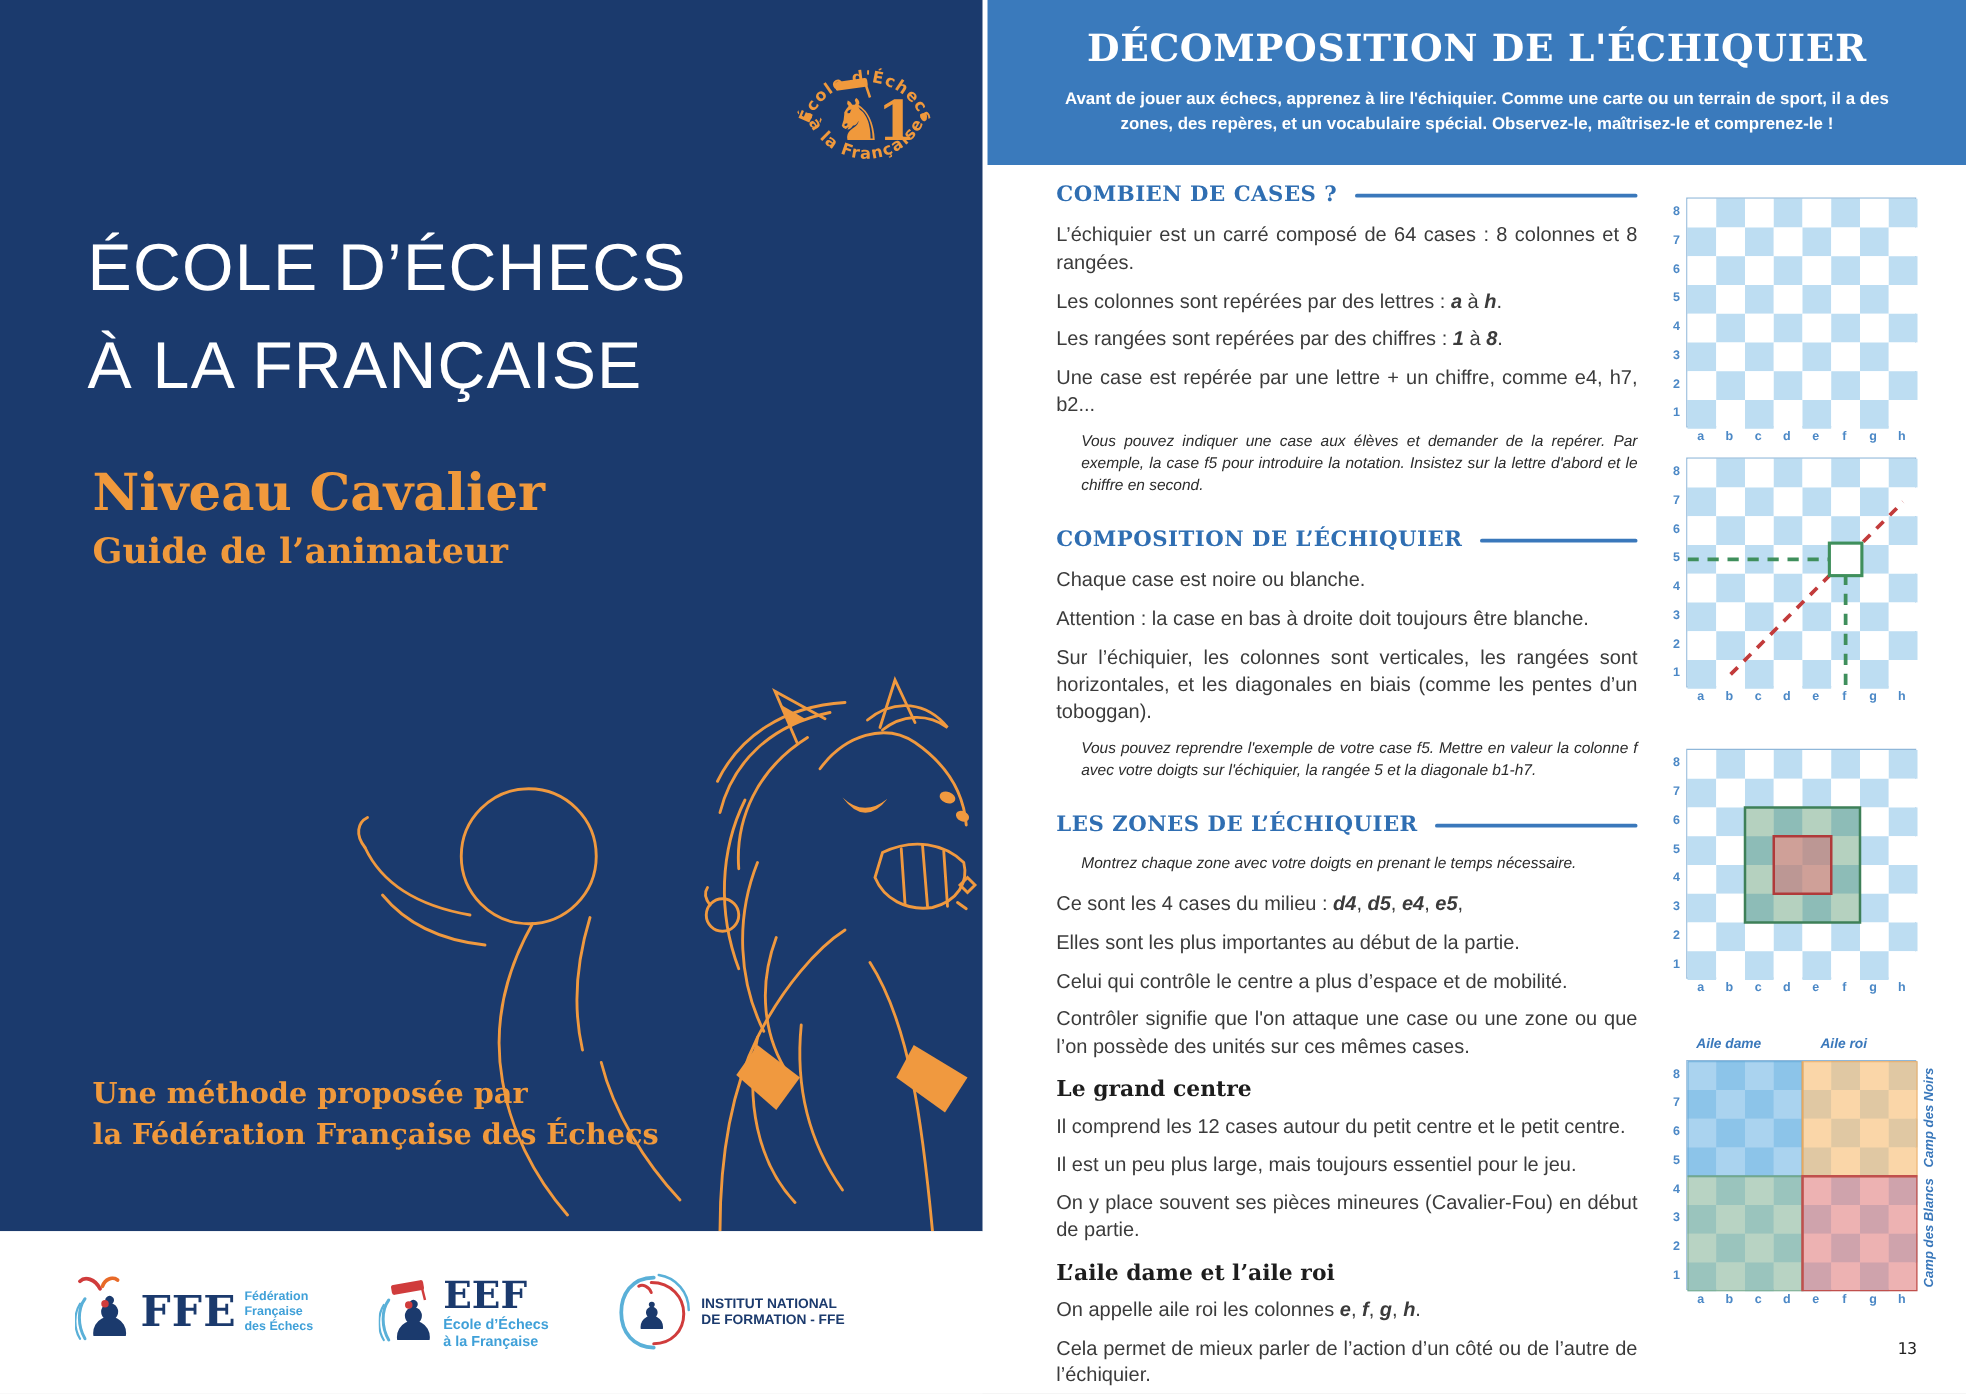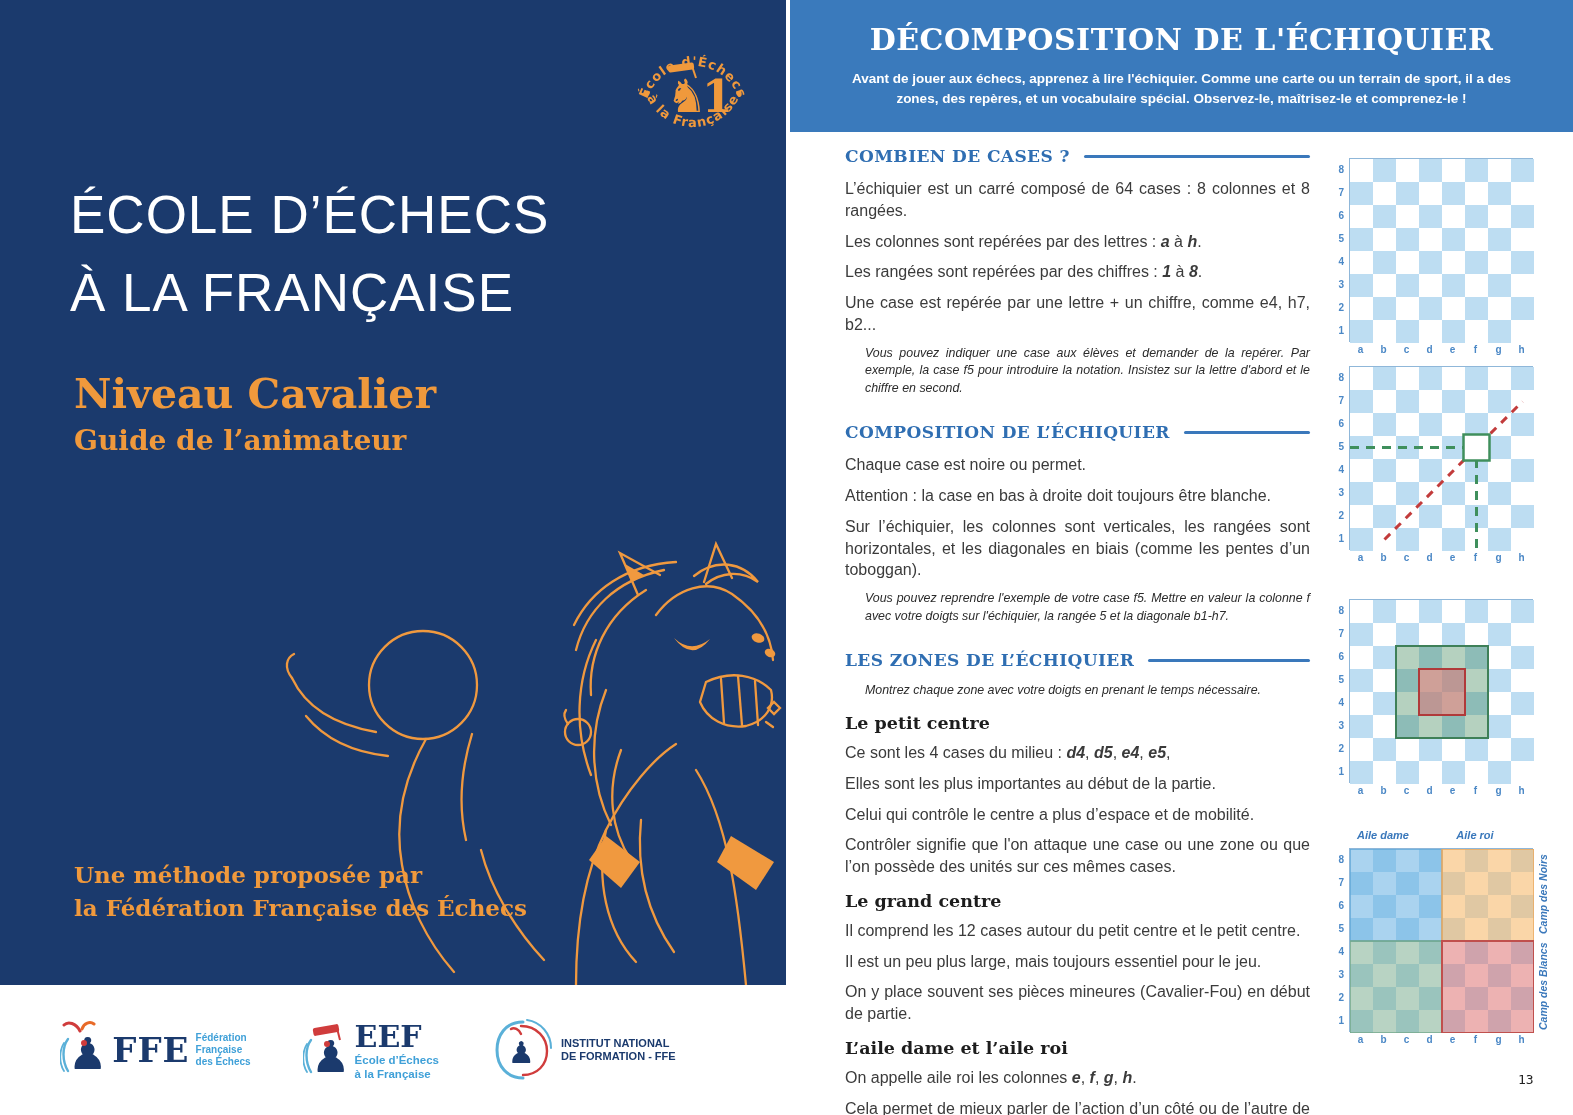--- a/index.html
+++ b/index.html
@@ -252,30 +252,29 @@
       </div>
       <p class="body">L’échiquier est un carré composé de 64 cases : 8 colonnes et 8 rangées.</p>
       <p class="body">Les colonnes sont repérées par des lettres : <b class="bi">a</b> à <b class="bi">h</b>.</p>
       <p class="body">Les rangées sont repérées par des chiffres : <b class="bi">1</b> à <b class="bi">8</b>.</p>
       <p class="body">Une case est repérée par une lettre + un chiffre, comme e4, h7, b2...</p>
       <p class="note">Vous pouvez indiquer une case aux élèves et demander de la repérer. Par exemple, la case f5 pour introduire la notation. Insistez sur la lettre d'abord et le chiffre en second.</p>
       <div class="h2row">
         <span>COMPOSITION DE L’ÉCHIQUIER</span>
         <i class="rule"></i>
       </div>
-      <p class="body">Chaque case est noire ou permet.</p>
+      <p class="body">Chaque case est noire ou blanche.</p>
       <p class="body">Attention : la case en bas à droite doit toujours être blanche.</p>
       <p class="body">Sur l’échiquier, les colonnes sont verticales, les rangées sont horizontales, et les diagonales en biais (comme les pentes d’un toboggan).</p>
       <p class="note">Vous pouvez reprendre l'exemple de votre case f5. Mettre en valeur la colonne f avec votre doigts sur l'échiquier, la rangée 5 et la diagonale b1-h7.</p>
       <div class="h2row">
         <span>LES ZONES DE L’ÉCHIQUIER</span>
         <i class="rule"></i>
       </div>
       <p class="note">Montrez chaque zone avec votre doigts en prenant le temps nécessaire.</p>
-      <h3>Le petit centre</h3>
       <p class="body">Ce sont les 4 cases du milieu : <b class="bi">d4</b>, <b class="bi">d5</b>, <b class="bi">e4</b>, <b class="bi">e5</b>,</p>
       <p class="body">Elles sont les plus importantes au début de la partie.</p>
       <p class="body">Celui qui contrôle le centre a plus d’espace et de mobilité.</p>
       <p class="body">Contrôler signifie que l'on attaque une case ou une zone ou que l’on possède des unités sur ces mêmes cases.</p>
       <h3>Le grand centre</h3>
       <p class="body">Il comprend les 12 cases autour du petit centre et le petit centre.</p>
       <p class="body">Il est un peu plus large, mais toujours essentiel pour le jeu.</p>
       <p class="body">On y place souvent ses pièces mineures (Cavalier-Fou) en début de partie.</p>
       <h3>L’aile dame et l’aile roi</h3>
       <p class="body">On appelle aile roi les colonnes <b class="bi">e</b>, <b class="bi">f</b>, <b class="bi">g</b>, <b class="bi">h</b>.</p>

